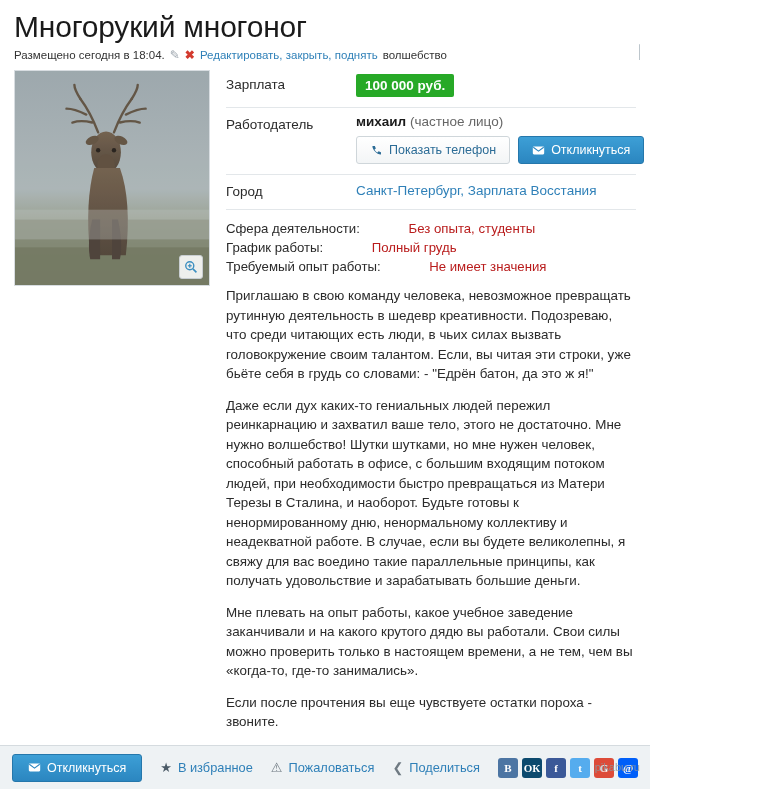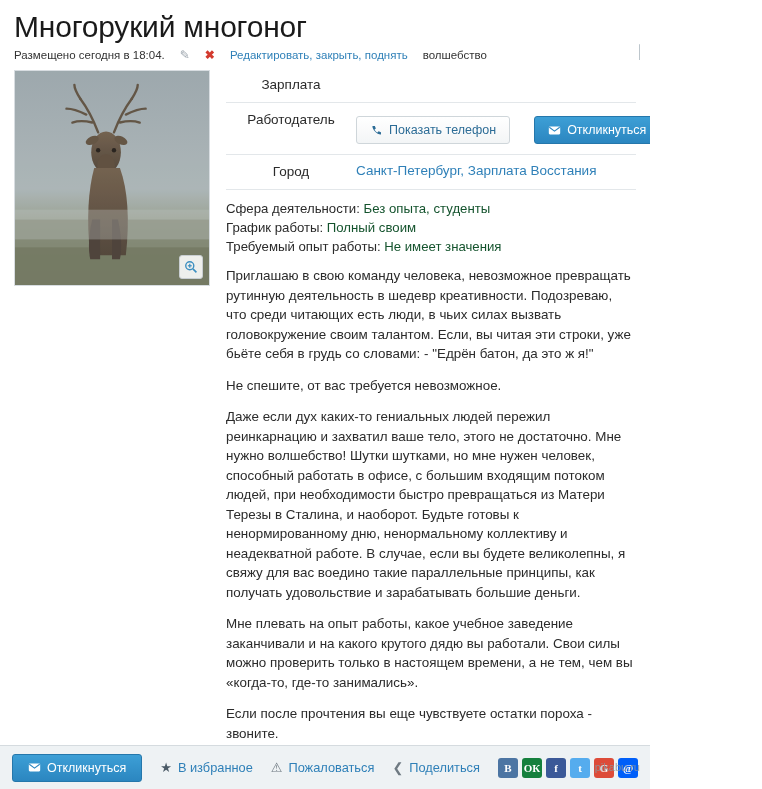--- a/index.html
+++ b/index.html
@@ -27,21 +27,21 @@
     font-weight: normal;
     margin: 0;
     letter-spacing: -0.2px;
   }
   .subline {
     margin-top: 4px;
     font-size: 11.5px;
     color: #333;
     display: flex;
     align-items: center;
-    gap: 15px;
+    gap: 5px;
     white-space: nowrap;
   }
   .subline .posted { color: #333; }
   .pencil-icon { color: #9aa3ab; font-size: 12px; }
   .cross-icon { color: #d33a2e; font-size: 12px; font-weight: bold; }
   .edit-link { color: #2f80b8; cursor: pointer; }
   .subline .tail { color: #333; }
 
   
   .right-edge {
@@ -87,36 +87,35 @@
     align-items: flex-start;
     border-bottom: 1px solid #e3e7ea;
     padding: 6px 0 10px 0;
   }
   .row:first-child { padding-top: 2px; }
   .row-label {
     width: 130px; flex: none;
     font-size: 13.5px;
     color: #2b2b2b;
     padding-top: 3px;
-    text-align: center;
   }
   .row-value { flex: 1; min-width: 0; }
 
   .salary-badge {
     display: inline-block;
     background: #27a927;
     color: #fff;
     font-size: 13.5px;
     font-weight: bold;
     padding: 4px 9px;
     border-radius: 2px;
   }
   .employer-line { font-size: 13.5px; color: #666; }
   .employer-name { color: #1a1a1a; font-weight: bold; }
-  .buttons-line { margin-top: 7px; display: flex; gap: 24px; }
+  .buttons-line { margin-top: 7px; display: flex; gap: 8px; }
   .btn {
     display: inline-flex;
     align-items: center;
     gap: 6px;
     font-size: 12.5px;
     padding: 6px 13px;
     border-radius: 3px;
     cursor: pointer;
     border: 1px solid transparent;
     white-space: nowrap;
@@ -134,21 +133,21 @@
   .btn svg { width: 13px; height: 13px; flex: none; }
 
   .city-link { font-size: 13.5px; color: #2f80b8; cursor: pointer; }
 
   .meta-block { padding-top: 9px; }
   .meta-line {
     font-size: 13.2px;
     color: #2b2b2b;
     line-height: 19px;
   }
-  .meta-line a { color: #14532d; text-decoration: none; cursor: pointer; }
+  .meta-line a { color: #b91c1c; text-decoration: none; cursor: pointer; margin-left: 45px; }
 
   .desc { padding-top: 10px; }
   .desc p {
     margin: 0 0 12px 0;
     font-size: 13.4px;
     line-height: 19.5px;
     color: #2b2b2b;
     text-align: left;
   }
   .ad-number {
@@ -180,21 +179,21 @@
   .share-group { margin-left: auto; display: flex; align-items: center; gap: 4px; }
   .soc {
     width: 20px; height: 20px;
     border-radius: 3px;
     display: flex; align-items: center; justify-content: center;
     color: #fff; font-size: 11px; font-weight: bold;
     cursor: pointer;
     font-family: "Liberation Serif", serif;
   }
   .soc-vk { background: #4c75a3; }
-  .soc-ok { background: #15803d; }
+  .soc-ok { background: #0c4a6e; }
   .soc-fb { background: #3b5998; }
   .soc-tw { background: #55acee; }
   .soc-gp { background: #dd4b39; }
   .soc-ml { background: #005ff9; }
   .watermark {
     position: absolute;
     right: 10px; bottom: 16px;
     font-size: 11px;
     color: #8d979e;
     opacity: .85;
@@ -274,25 +273,32 @@
             <line x1="10.2" y1="10.2" x2="14.2" y2="14.2" stroke="#3c8fc0" stroke-width="1.8"></line>
           </svg>
         </div>
       </div>
     </div>
 
     <div class="right-col">
 
       <div class="row">
         <div class="row-label">Зарплата</div>
+        <div class="row-value">
+          <span class="salary-badge">100 000 руб.</span>
+        </div>
       </div>
 
       <div class="row">
         <div class="row-label">Работодатель</div>
         <div class="row-value">
+          <div class="employer-line">
+            <span class="employer-name">михаил</span>
+            <span>(частное лицо)</span>
+          </div>
           <div class="buttons-line">
             <div class="btn btn-white">
               <svg viewBox="0 0 16 16">
                 <path d="M3 2.5 L6 2.5 L7.2 5.5 L5.6 6.8 C6.4 8.6 7.4 9.6 9.2 10.4 L10.5 8.8 L13.5 10 L13.5 13 C9 13.4 2.6 7 3 2.5 Z" fill="#2c6c96"></path>
               </svg>
               <span>Показать телефон</span>
             </div>
             <div class="btn btn-blue">
               <svg viewBox="0 0 16 16">
                 <rect x="1" y="3.2" width="14" height="9.6" rx="1.4" fill="#fff"></rect>
@@ -311,31 +317,30 @@
         </div>
       </div>
 
       <div class="meta-block">
         <div class="meta-line">
           <span>Сфера деятельности:</span>
           <a>Без опыта, студенты</a>
         </div>
         <div class="meta-line">
           <span>График работы:</span>
-          <a>Полный своим</a>
+          <a>Полный грудь</a>
         </div>
         <div class="meta-line">
           <span>Требуемый опыт работы:</span>
           <a>Не имеет значения</a>
         </div>
       </div>
 
       <div class="desc">
         <p>Приглашаю в свою команду человека, невозможное превращать рутинную деятельность в шедевр креативности. Подозреваю, что среди читающих есть люди, в чьих силах вызвать головокружение своим талантом. Если, вы читая эти строки, уже бьёте себя в грудь со словами: - "Едрён батон, да это ж я!"</p>
-        <p>Не спешите, от вас требуется невозможное.</p>
         <p>Даже если дух каких-то гениальных людей пережил реинкарнацию и захватил ваше тело, этого не достаточно. Мне нужно волшебство! Шутки шутками, но мне нужен человек, способный работать в офисе, с большим входящим потоком людей, при необходимости быстро превращаться из Матери Терезы в Сталина, и наоборот. Будьте готовы к ненормированному дню, ненормальному коллективу и неадекватной работе. В случае, если вы будете великолепны, я свяжу для вас воедино такие параллельные принципы, как получать удовольствие и зарабатывать большие деньги.</p>
         <p>Мне плевать на опыт работы, какое учебное заведение заканчивали и на какого крутого дядю вы работали. Свои силы можно проверить только в настоящем времени, а не тем, чем вы «когда-то, где-то занимались».</p>
         <p>Если после прочтения вы еще чувствуете остатки пороха - звоните.</p>
       </div>
 
       <div class="ad-number">Номер объявления: 518880246</div>
     </div>
   </div>
 
   <div class="footer">

